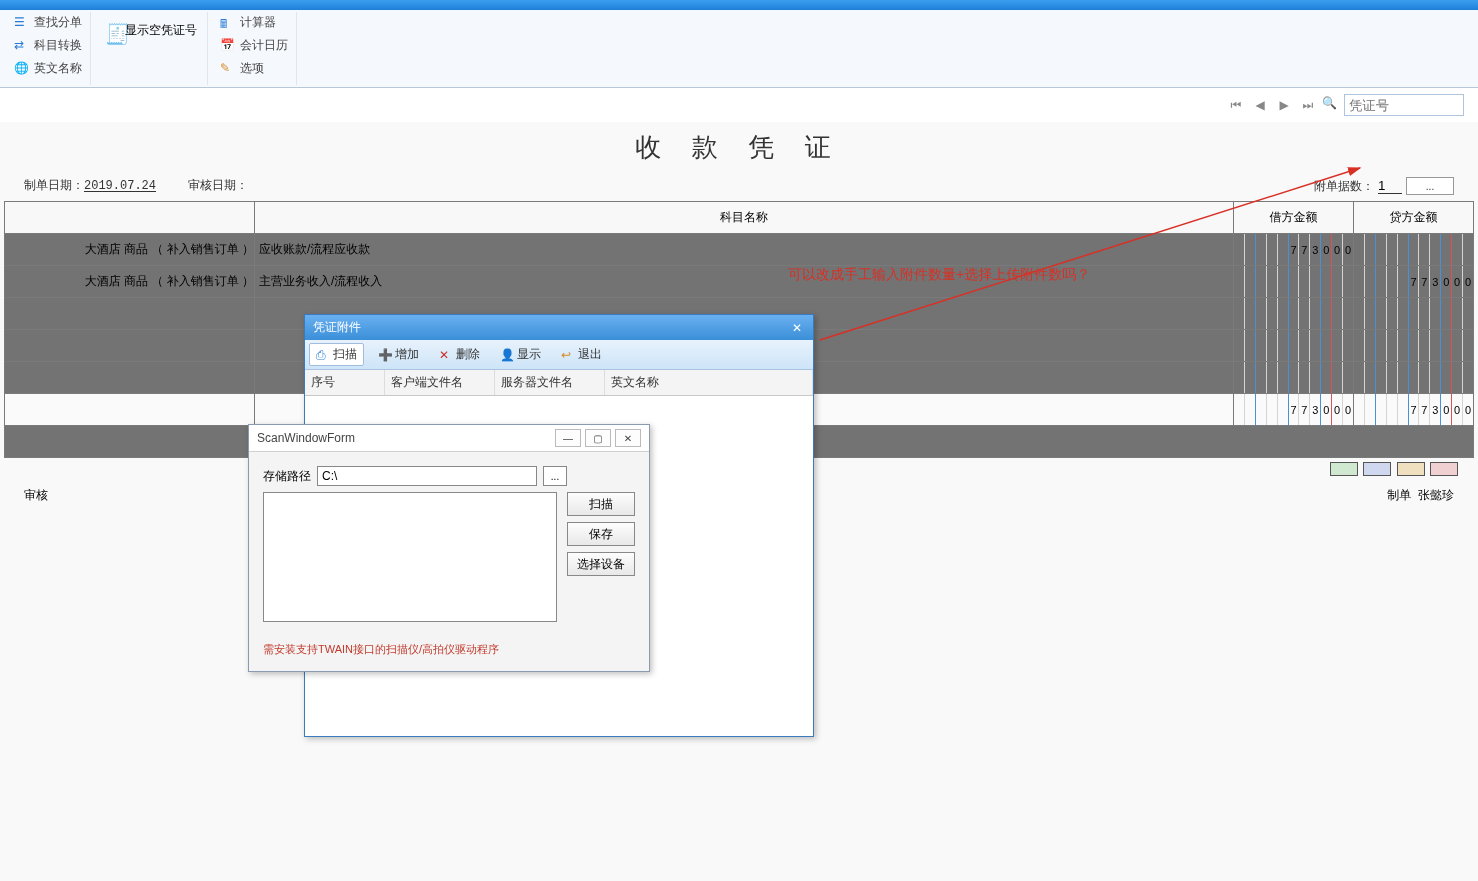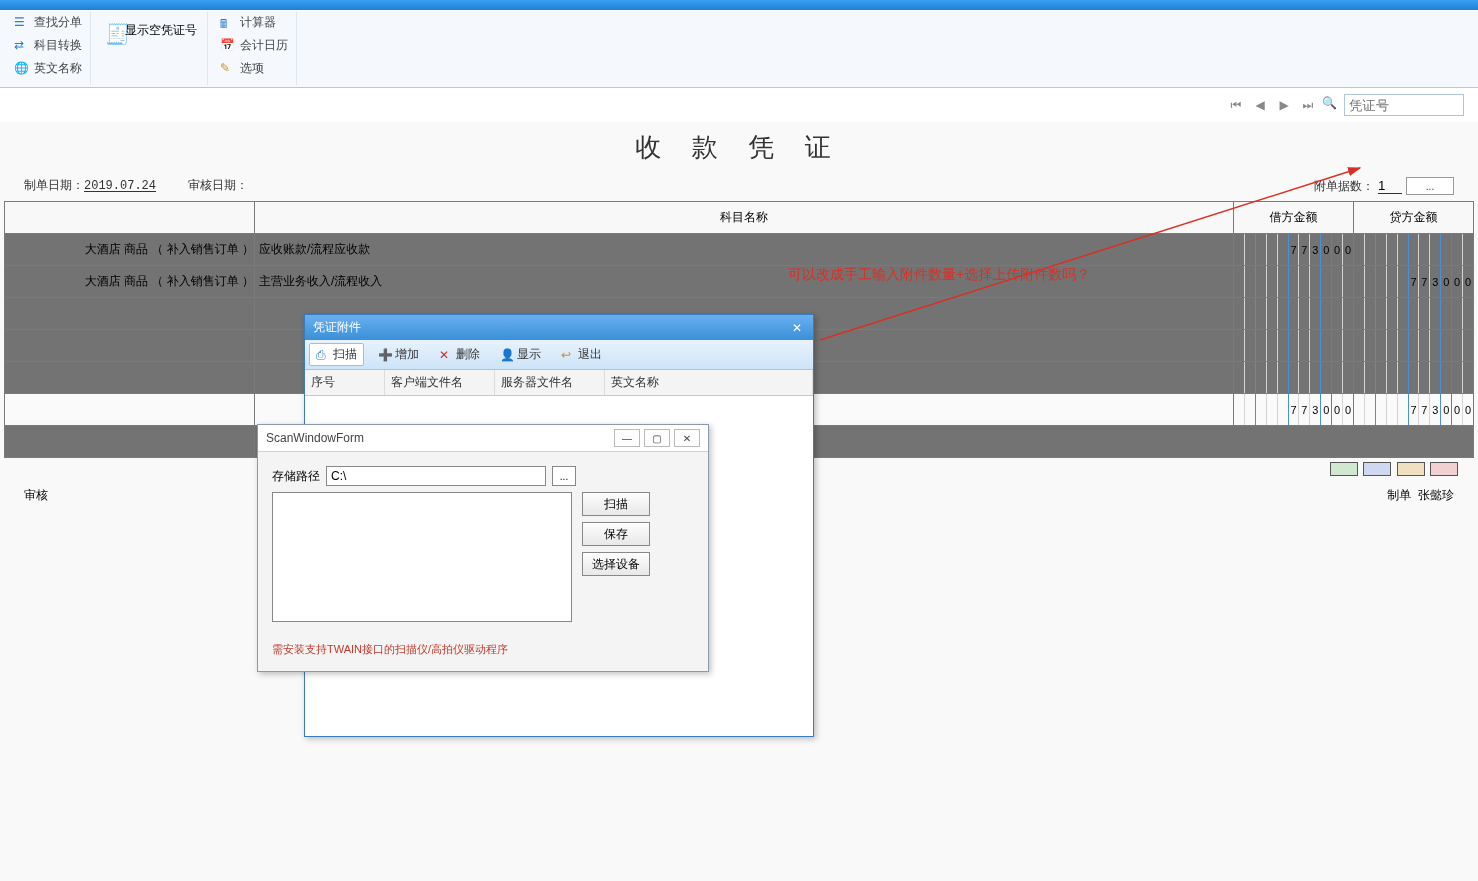--- a/index.html
+++ b/index.html
@@ -428,21 +428,21 @@
   </div>
   <div class="list-header">
     <div style="width:80px;">序号</div>
     <div style="width:110px;">客户端文件名</div>
     <div style="width:110px;">服务器文件名</div>
     <div style="flex:1;">英文名称</div>
   </div>
   <div class="list-body"></div>
 </div>
 
-<div class="scan-modal" style="left:257px; top:424px; width:452px;">
+<div class="scan-modal" style="left:248px; top:424px; width:402px;">
   <div class="scan-title">
     <span>ScanWindowForm</span>
     <div class="scan-ctrls">
       <span>—</span>
       <span>▢</span>
       <span>✕</span>
     </div>
   </div>
   <div class="scan-body">
     <div class="scan-row">

